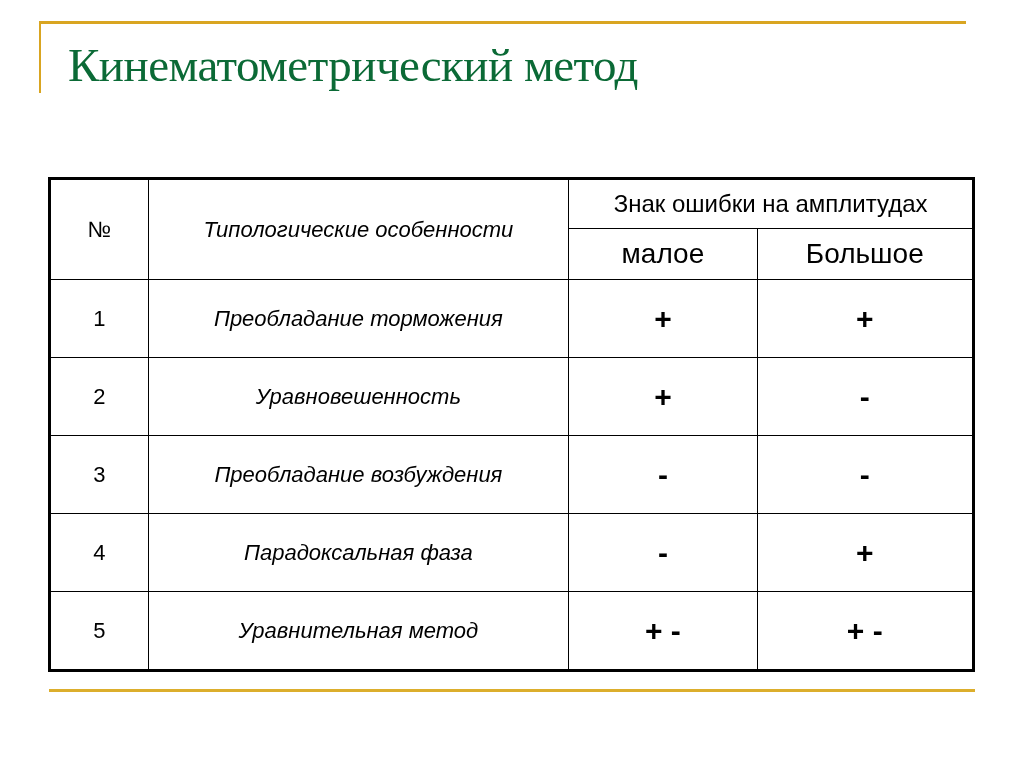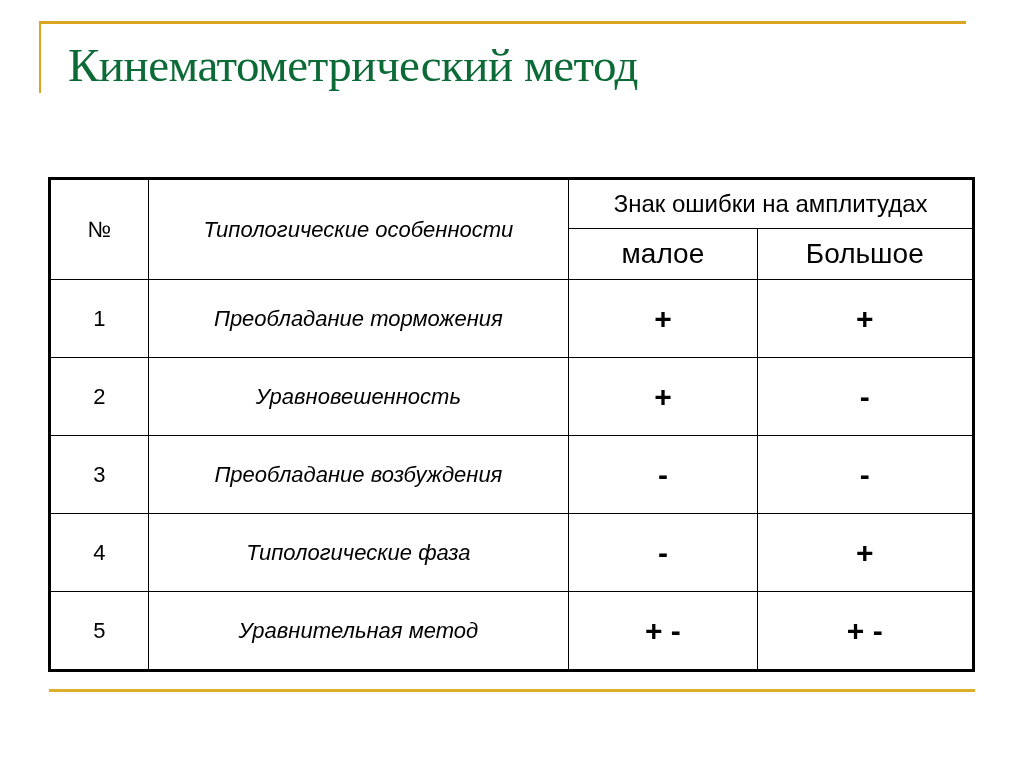--- a/index.html
+++ b/index.html
@@ -53,21 +53,21 @@
     <td class="sign">-</td>
   </tr>
   <tr class="r">
     <td class="c-num">3</td>
     <td class="c-feat">Преобладание возбуждения</td>
     <td class="sign">-</td>
     <td class="sign">-</td>
   </tr>
   <tr class="r">
     <td class="c-num">4</td>
-    <td class="c-feat">Типологические фаза</td>
+    <td class="c-feat">Парадоксальная фаза</td>
     <td class="sign">-</td>
     <td class="sign">+</td>
   </tr>
   <tr class="r">
     <td class="c-num">5</td>
     <td class="c-feat">Уравнительная метод</td>
     <td class="sign">+ -</td>
     <td class="sign">+ -</td>
   </tr>
 </tbody>

